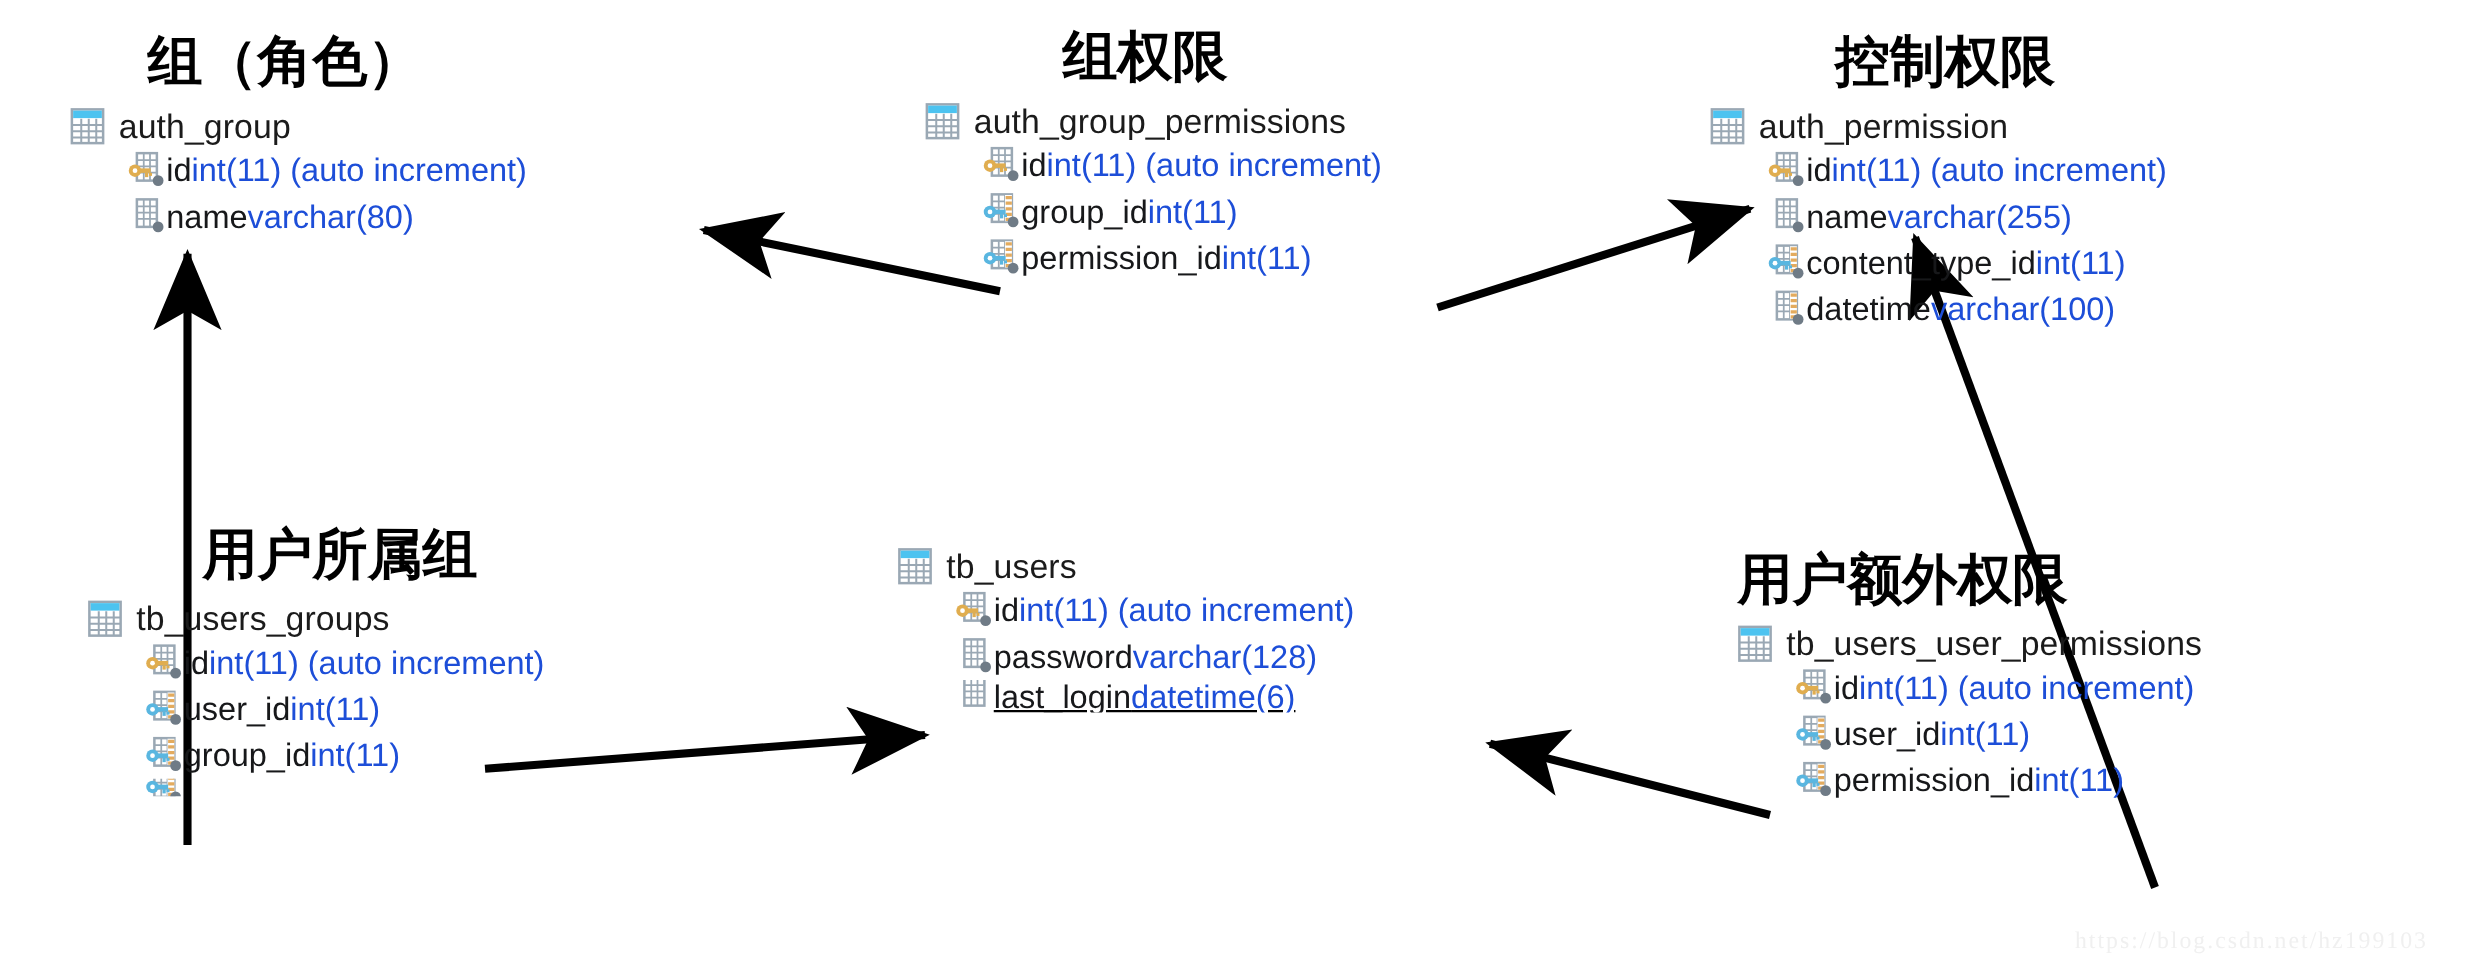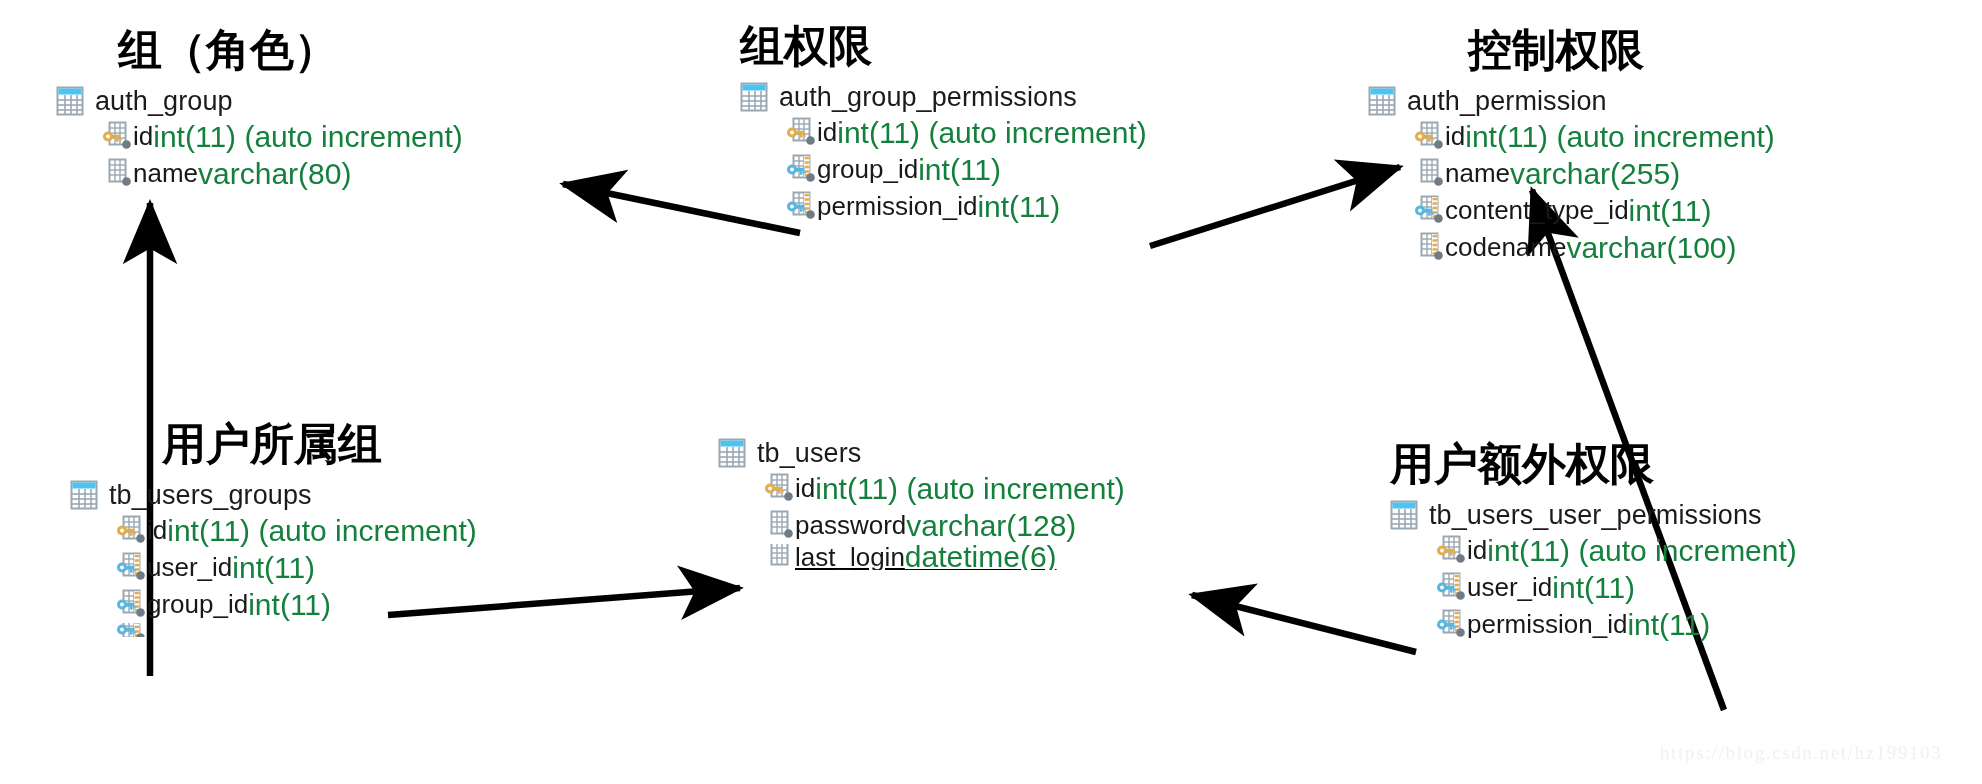--- a/index.html
+++ b/index.html
@@ -25,21 +25,21 @@
     display:flex;align-items:center;gap:11px;white-space:nowrap;height:34px;
   }
   .table-name{
     font-size:27px;color:#1b1b1b;letter-spacing:.1px;
   }
   .field-row{
     display:flex;align-items:center;white-space:nowrap;height:37px;
     margin-left:46px;
   }
   .field-name{font-size:26px;color:#17181a;}
-  .field-type{font-size:30px;color:#15803d;}
+  .field-type{font-size:26px;color:#1d4ed8;}
 
   
   .icon{display:inline-block;flex:0 0 auto;line-height:0;}
   .icon.tbl{width:28px;height:30px;}
   .icon.fld{width:31px;height:32px;}
 </style>
 </head>
 <body>
 
 <div id="canvas">
@@ -114,21 +114,21 @@
           <line x1="8" y1="17" x2="23" y2="17"></line>
         </g>
             <circle cx="24.5" cy="23.5" r="4.3" fill="#6f7b86"></circle>
           </svg></span>
       <span class="field-name">name</span>
       <span class="field-type">varchar(80)</span>
     </div>
   </div>
 
   <div class="table-block" style="left:740px;top:22px;">
-    <div class="group-title" style="">组权限</div>
+    <div class="group-title" style="margin-left:110px;">组权限</div>
     <div class="table-head">
       <span class="icon tbl"><svg viewBox="0 0 28 30" width="28" height="30" xmlns="http://www.w3.org/2000/svg">
     <rect x="1.5" y="1.5" width="25" height="27" fill="#fff" stroke="#9aa8b4" stroke-width="2"></rect>
     <rect x="2.5" y="2.5" width="23" height="6" fill="#4cc3f0"></rect>
     <g stroke="#9aa8b4" stroke-width="1.6">
       <line x1="9" y1="9" x2="9" y2="28"></line>
       <line x1="15" y1="9" x2="15" y2="28"></line>
       <line x1="21" y1="9" x2="21" y2="28"></line>
       <line x1="2" y1="14" x2="26" y2="14"></line>
       <line x1="2" y1="19" x2="26" y2="19"></line>
@@ -318,21 +318,21 @@
             <rect x="18" y="2" width="5.5" height="21" fill="#fff"></rect>
           <g stroke="#e3ab5e" stroke-width="2.6">
             <line x1="18.5" y1="4" x2="23.5" y2="4"></line>
             <line x1="18.5" y1="8.5" x2="23.5" y2="8.5"></line>
             <line x1="18.5" y1="13" x2="23.5" y2="13"></line>
             <line x1="18.5" y1="17.5" x2="23.5" y2="17.5"></line>
             <line x1="18.5" y1="21.5" x2="23.5" y2="21.5"></line>
           </g>
             <circle cx="24.5" cy="23.5" r="4.3" fill="#6f7b86"></circle>
           </svg></span>
-      <span class="field-name">codename</span>
+      <span class="field-name">datetime</span>
       <span class="field-type">varchar(100)</span>
     </div>
   </div>
 
   <div class="table-block" style="left:70px;top:420px;">
     <div class="group-title" style="margin-left:92px;">用户所属组</div>
     <div class="table-head">
       <span class="icon tbl"><svg viewBox="0 0 28 30" width="28" height="30" xmlns="http://www.w3.org/2000/svg">
     <rect x="1.5" y="1.5" width="25" height="27" fill="#fff" stroke="#9aa8b4" stroke-width="2"></rect>
     <rect x="2.5" y="2.5" width="23" height="6" fill="#4cc3f0"></rect>

